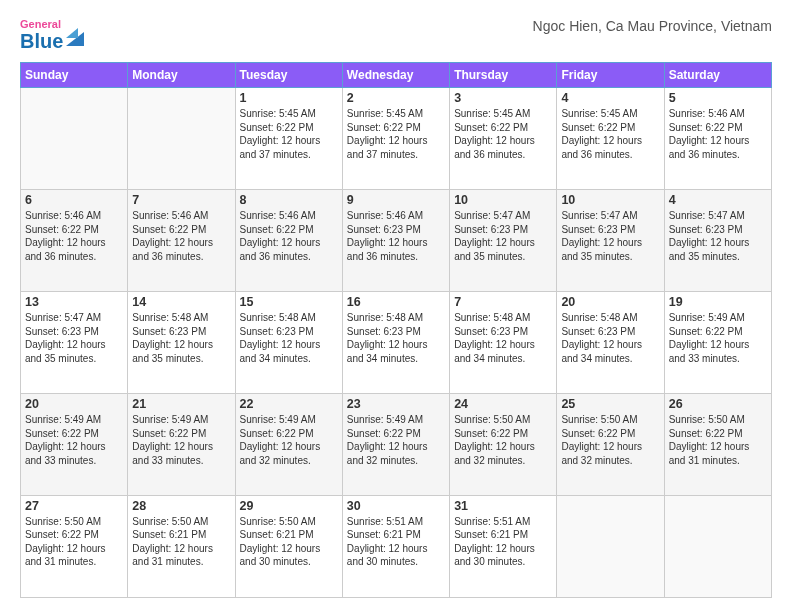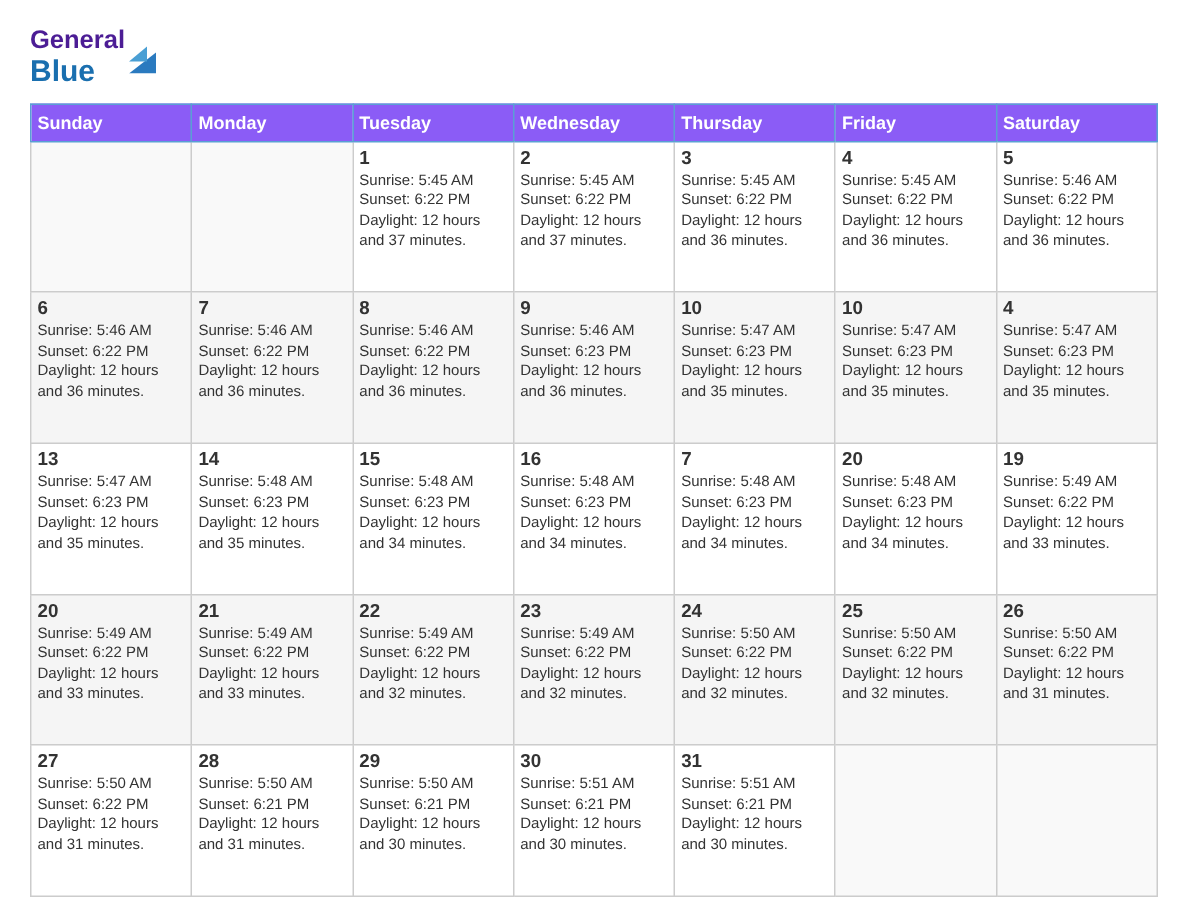--- a/index.html
+++ b/index.html
@@ -26,23 +26,23 @@
     .logo {
       display: flex;
       align-items: center;
     }
     .logo-text {
       display: flex;
       flex-direction: column;
       line-height: 1.1;
     }
     .logo-general {
-      font-size: 17px;
-      font-weight: bold;
-      color: #4c1d95;
+      font-size: 11px;
+      font-weight: bold;
+      color: #ec4899;
     }
     .logo-blue {
       font-size: 20px;
       font-weight: bold;
       color: #1a6faf;
     }
     .logo-icon {
       width: 18px;
       height: 22px;
       margin-left: 3px;
@@ -116,20 +116,21 @@
         <span class="logo-blue">Blue</span>
       </div>
       <div class="logo-icon">
         <svg width="18" height="22" viewBox="0 0 18 22">
           <polygon points="0,22 18,8 18,22" fill="#2a7abf"></polygon>
           <polygon points="0,14 12,4 12,14" fill="#4a9fd4"></polygon>
         </svg>
       </div>
     </div>
     <div class="title-block">
+      <div class="location">Ngoc Hien, Ca Mau Province, Vietnam</div>
     </div>
   </div>
 
   <table class="calendar">
     <thead>
       <tr id="header-row">
           <th>Sunday</th>
           <th>Monday</th>
           <th>Tuesday</th>
           <th>Wednesday</th>

